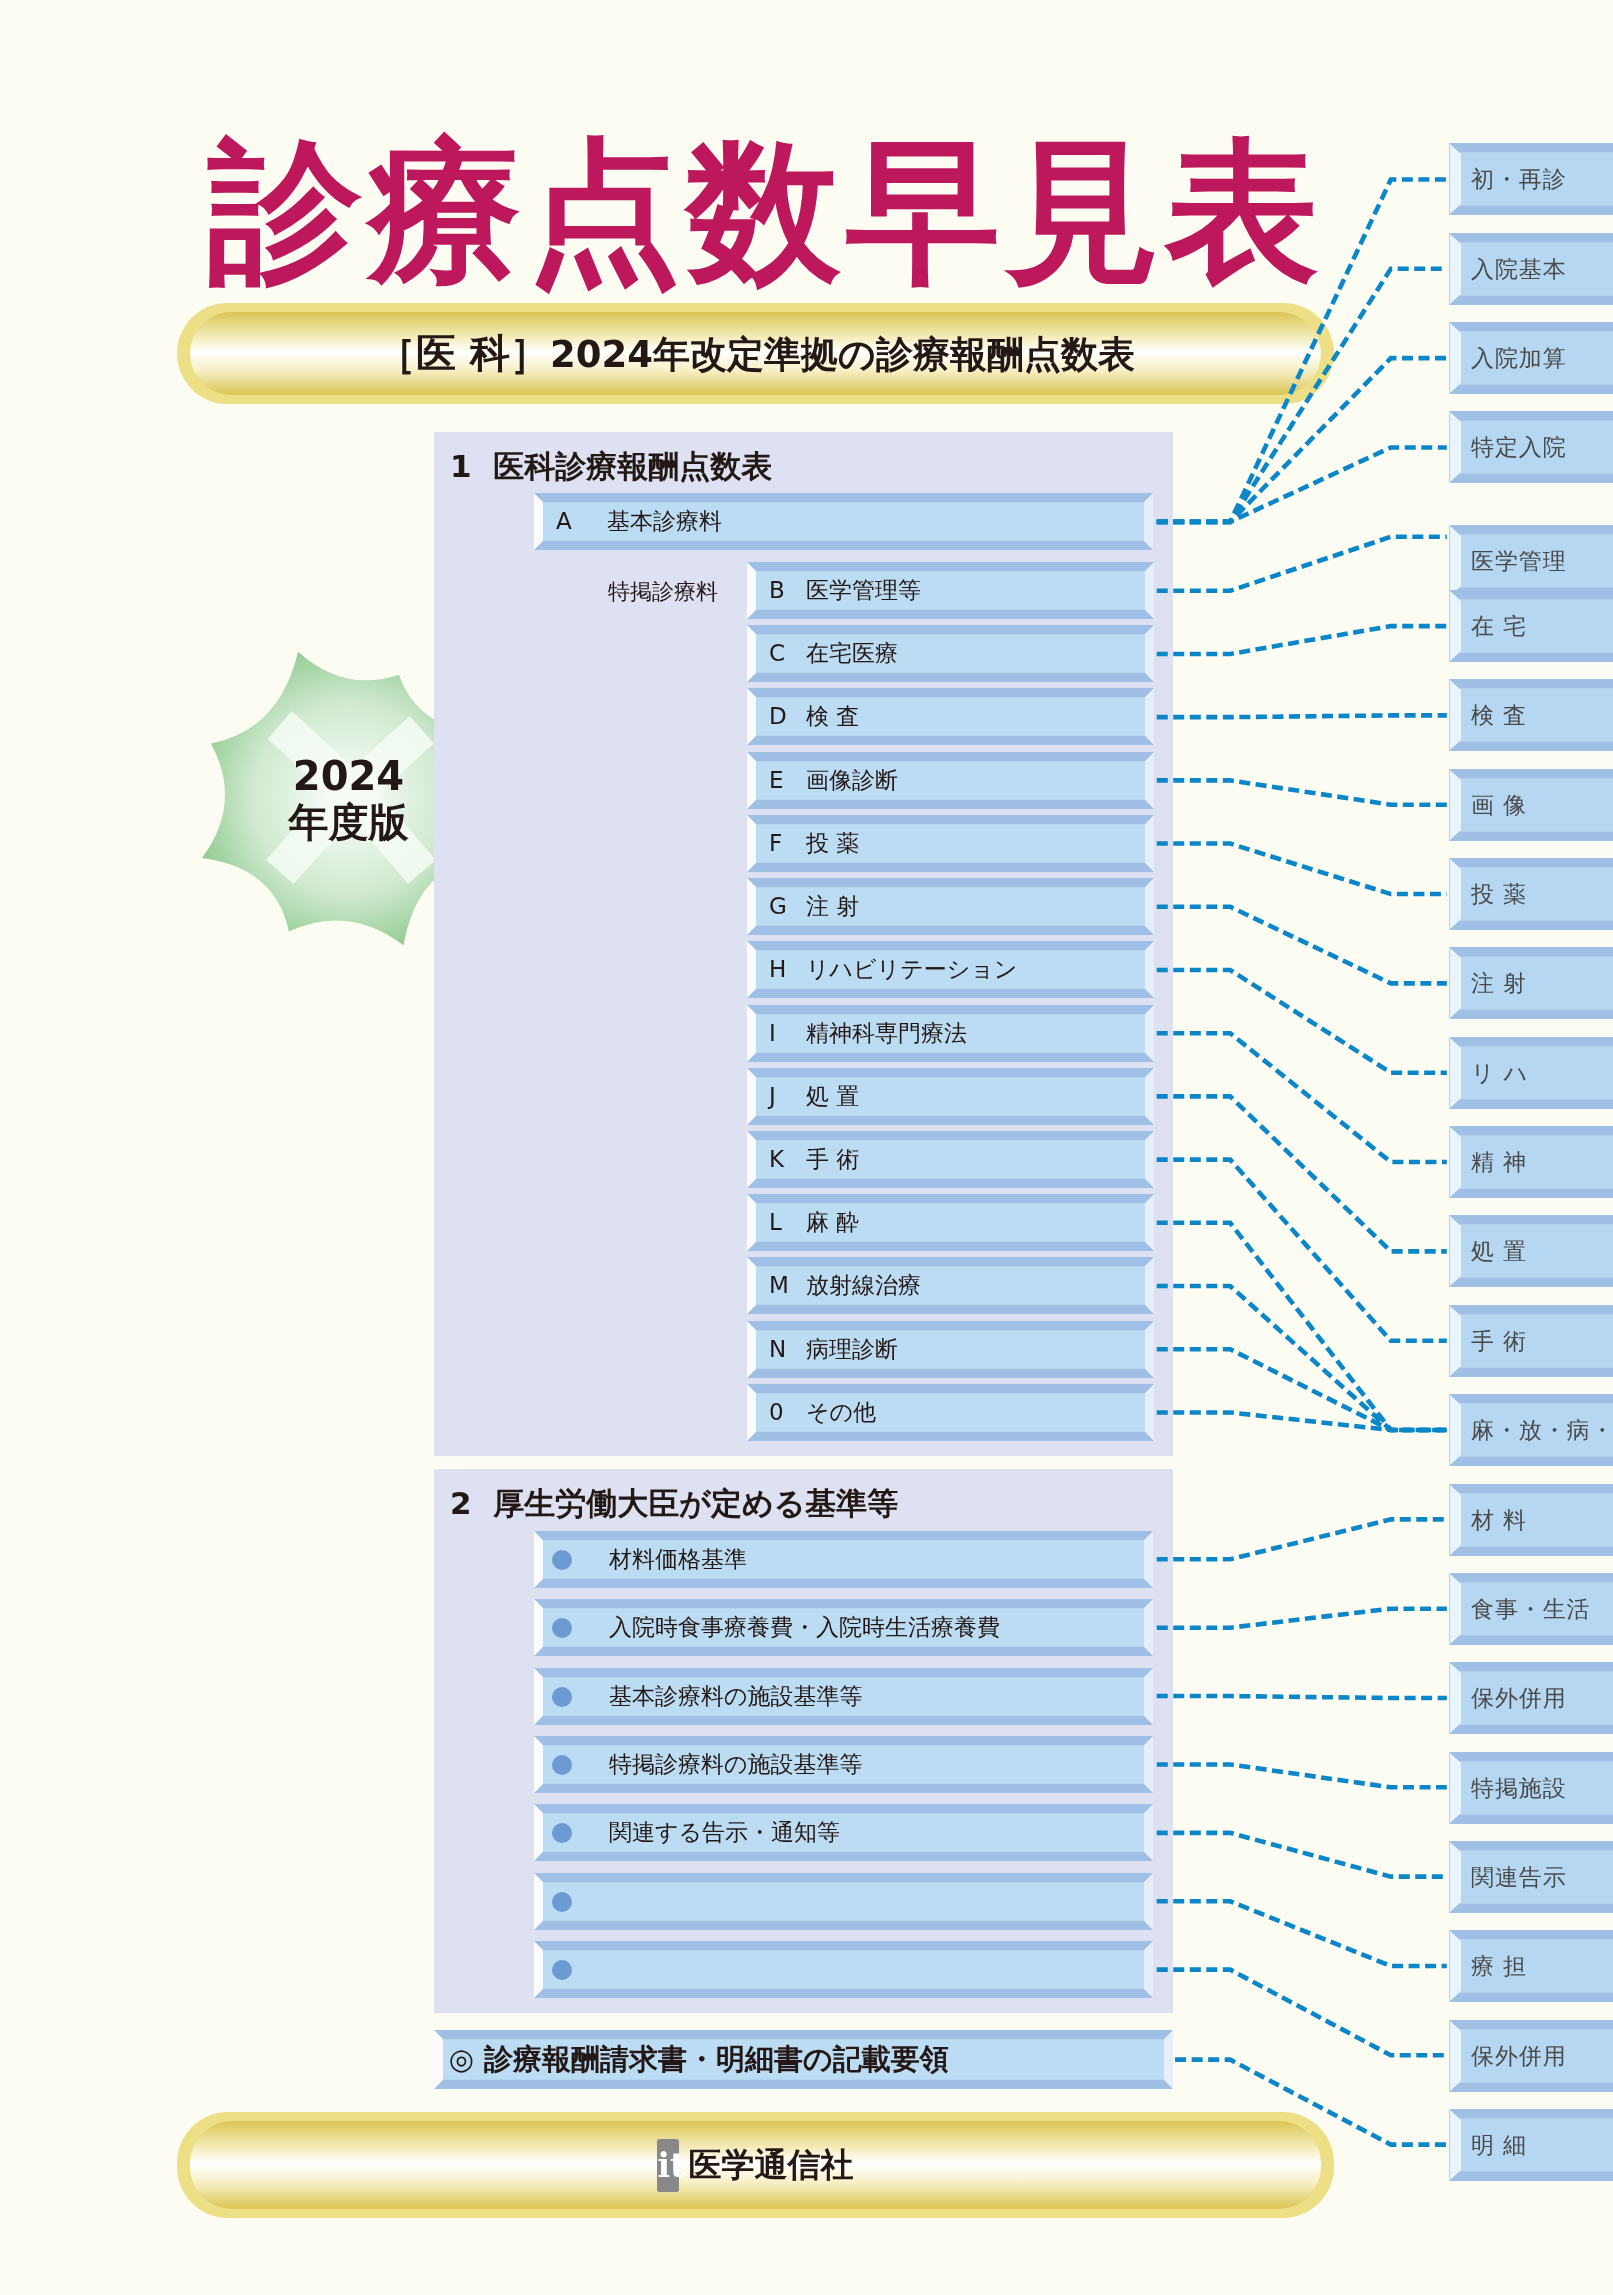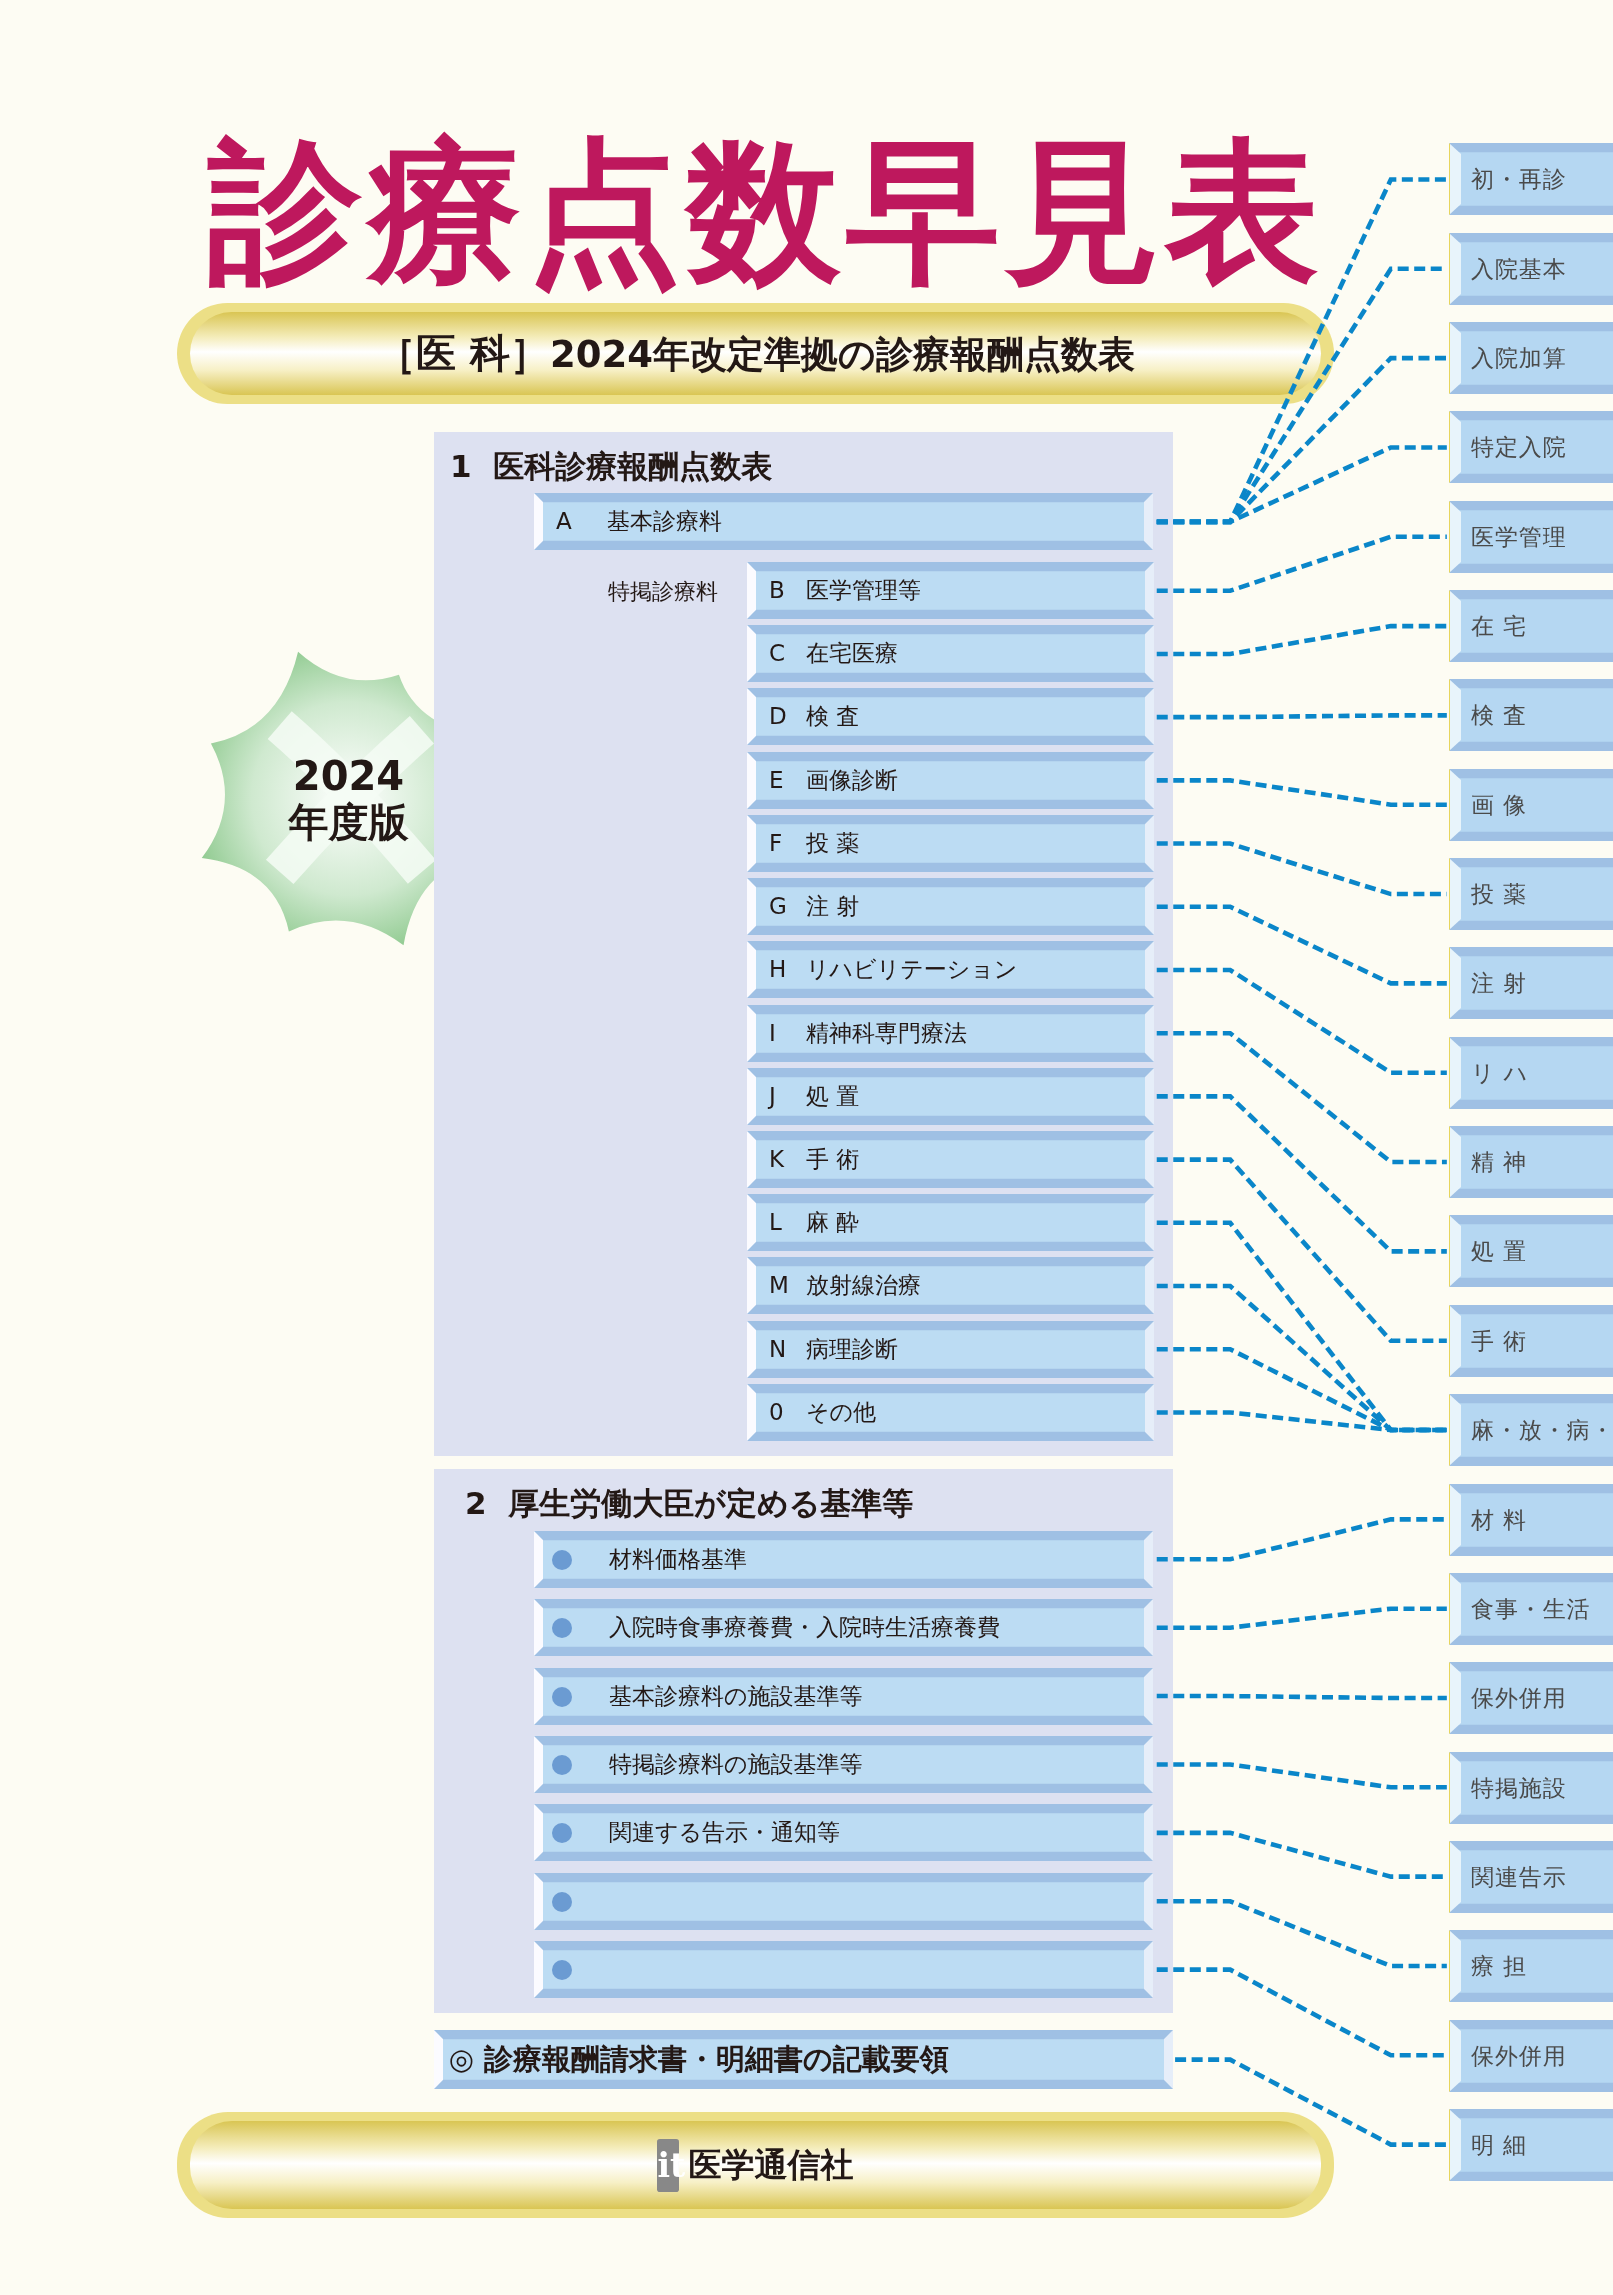--- a/index.html
+++ b/index.html
@@ -138,21 +138,21 @@
       <span class="code">N</span>
       <span class="lbl">病理診断</span>
     </div>
     <div class="bar" style="left: 747px; width: 407px; top: 1384px;">
       <span class="code">0</span>
       <span class="lbl">その他</span>
     </div>
   </div>
 
 <div class="abs panel" style="left:434px;top:1469px;width:739px;height:544px;"></div>
-<div class="abs sec-head" style="left:450px;top:1483px;margin-left:15px;">
+<div class="abs sec-head" style="left:450px;top:1483px;">
   <span>2</span>&nbsp;&nbsp;<span>厚生労働大臣が定める基準等</span>
 </div>
 <div id="s2items">
     <div class="bar" style="left: 534px; width: 619px; top: 1531px;">
       <span class="dot"></span>
       <span class="lbl2">材料価格基準</span>
     </div>
     <div class="bar" style="left: 534px; width: 619px; top: 1599px;">
       <span class="dot"></span>
       <span class="lbl2">入院時食事療養費・入院時生活療養費</span>
@@ -199,21 +199,21 @@
     </div>
     <div class="tab" style="top: 233px;">
       <span>入院基本</span>
     </div>
     <div class="tab" style="top: 322px;">
       <span>入院加算</span>
     </div>
     <div class="tab" style="top: 411px;">
       <span>特定入院</span>
     </div>
-    <div class="tab" style="top: 501px;">
+    <div class="tab" style="top: 525px;">
       <span>医学管理</span>
     </div>
     <div class="tab" style="top: 590px;">
       <span>在 宅</span>
     </div>
     <div class="tab" style="top: 679px;">
       <span>検 査</span>
     </div>
     <div class="tab" style="top: 769px;">
       <span>画 像</span>

